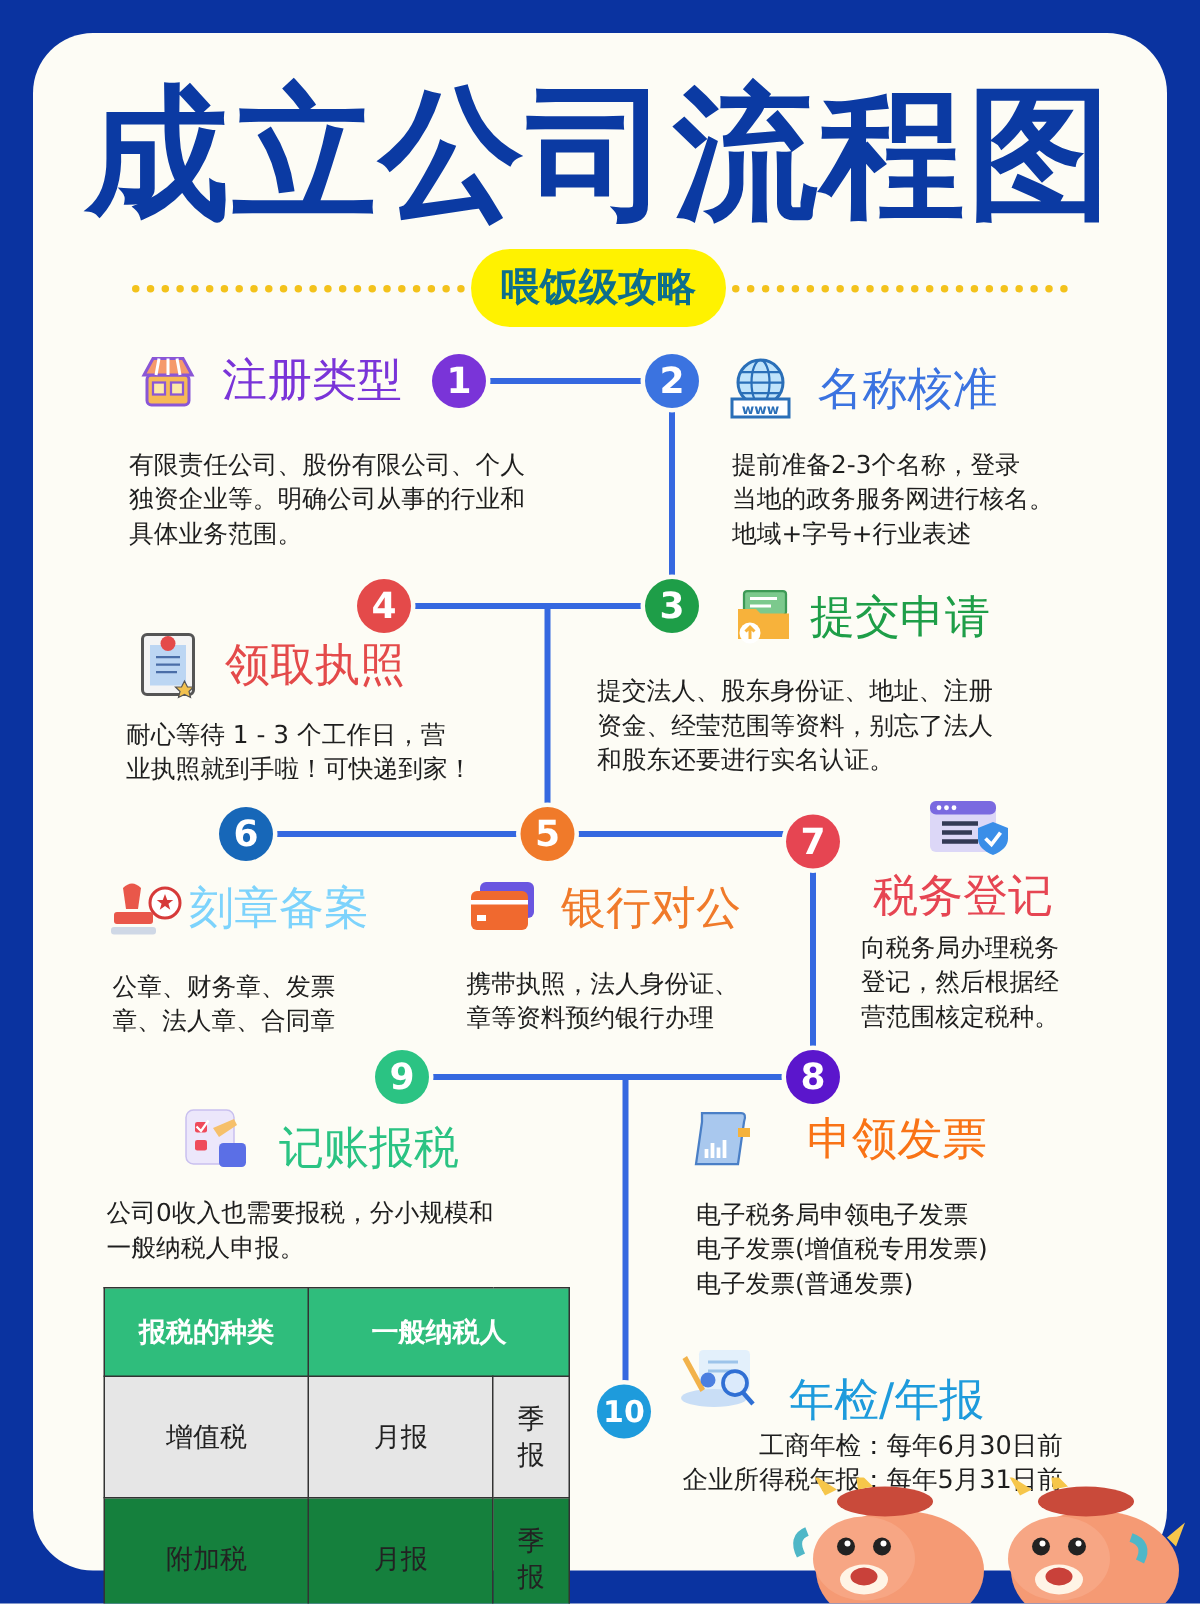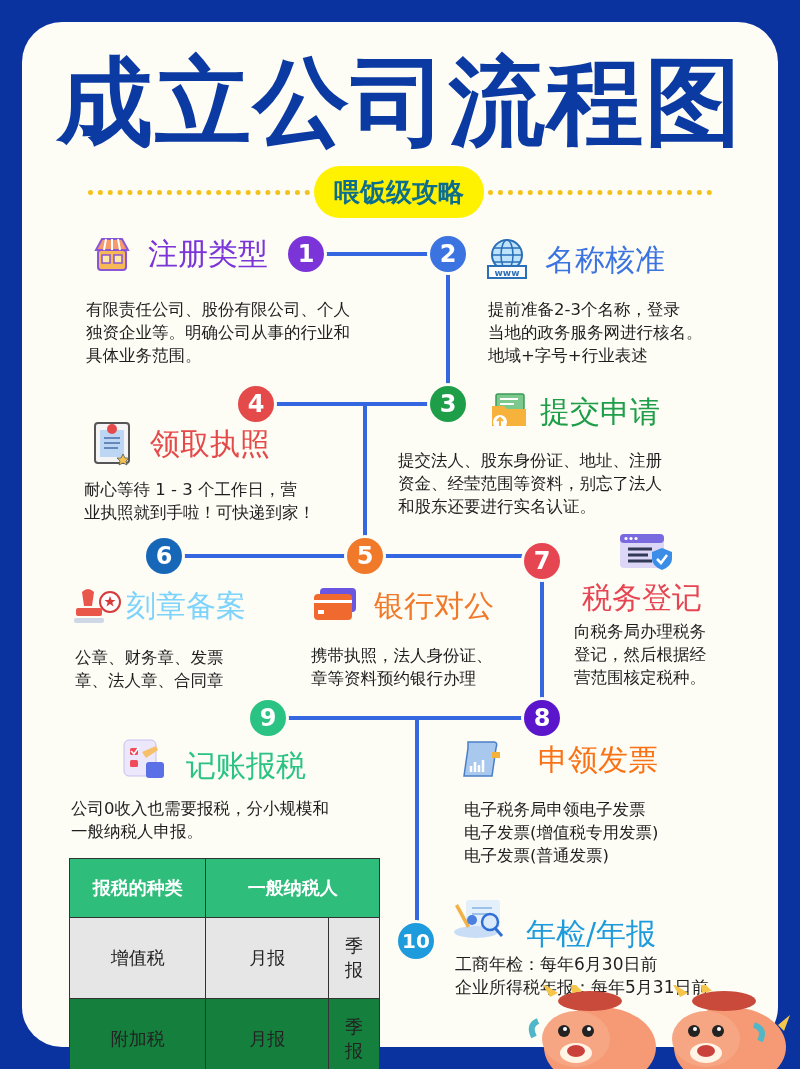--- a/index.html
+++ b/index.html
@@ -234,21 +234,21 @@
 <svg class="icon" style="left:452px;top:896px;" width="56" height="44" viewBox="0 0 56 44">
   <rect x="14" y="4" width="34" height="28" rx="3" fill="#e3f0fb"></rect>
   <path d="M20 12 H40 M20 18 H36" stroke="#9cc4ea" stroke-width="2"></path>
   <ellipse cx="24" cy="36" rx="22" ry="6" fill="#c9def6"></ellipse>
   <path d="M6 8 L18 30 L15 32 L3 10 Z" fill="#f2b24a"></path>
   <circle cx="20" cy="24" r="5" fill="#4b7fe0"></circle>
   <circle cx="38" cy="26" r="8" fill="#dbeafb" stroke="#2f6fd4" stroke-width="2.5"></circle>
   <path d="M43 32 L50 40" stroke="#2f6fd4" stroke-width="3"></path>
 </svg>
 <div class="heading" style="left:526px;top:904px;color:#1e9bdc;margin-top:12px;">年检/年报</div>
-<div class="desc" style="left:455px;top:953px;font-size:17px;">
+<div class="desc" style="left:455px;top:953px;font-size:17px;text-align:right;">
   <div>工商年检：每年6月30日前</div>
   <div>企业所得税年报：每年5月31日前</div>
 </div>
 
 <svg class="mascot" style="left:520px;top:985px;" width="280" height="84" viewBox="0 0 280 84">
   <g>
     <ellipse cx="80" cy="62" rx="56" ry="40" fill="#f59a74"></ellipse>
     <ellipse cx="70" cy="16" rx="32" ry="10" fill="#c94a3a"></ellipse>
     <path d="M30 12 L22 -2 L38 8 Z M52 8 L50 -6 L62 6 Z" fill="#f6c64a"></path>
     <ellipse cx="56" cy="54" rx="34" ry="28" fill="#f7a684"></ellipse>

